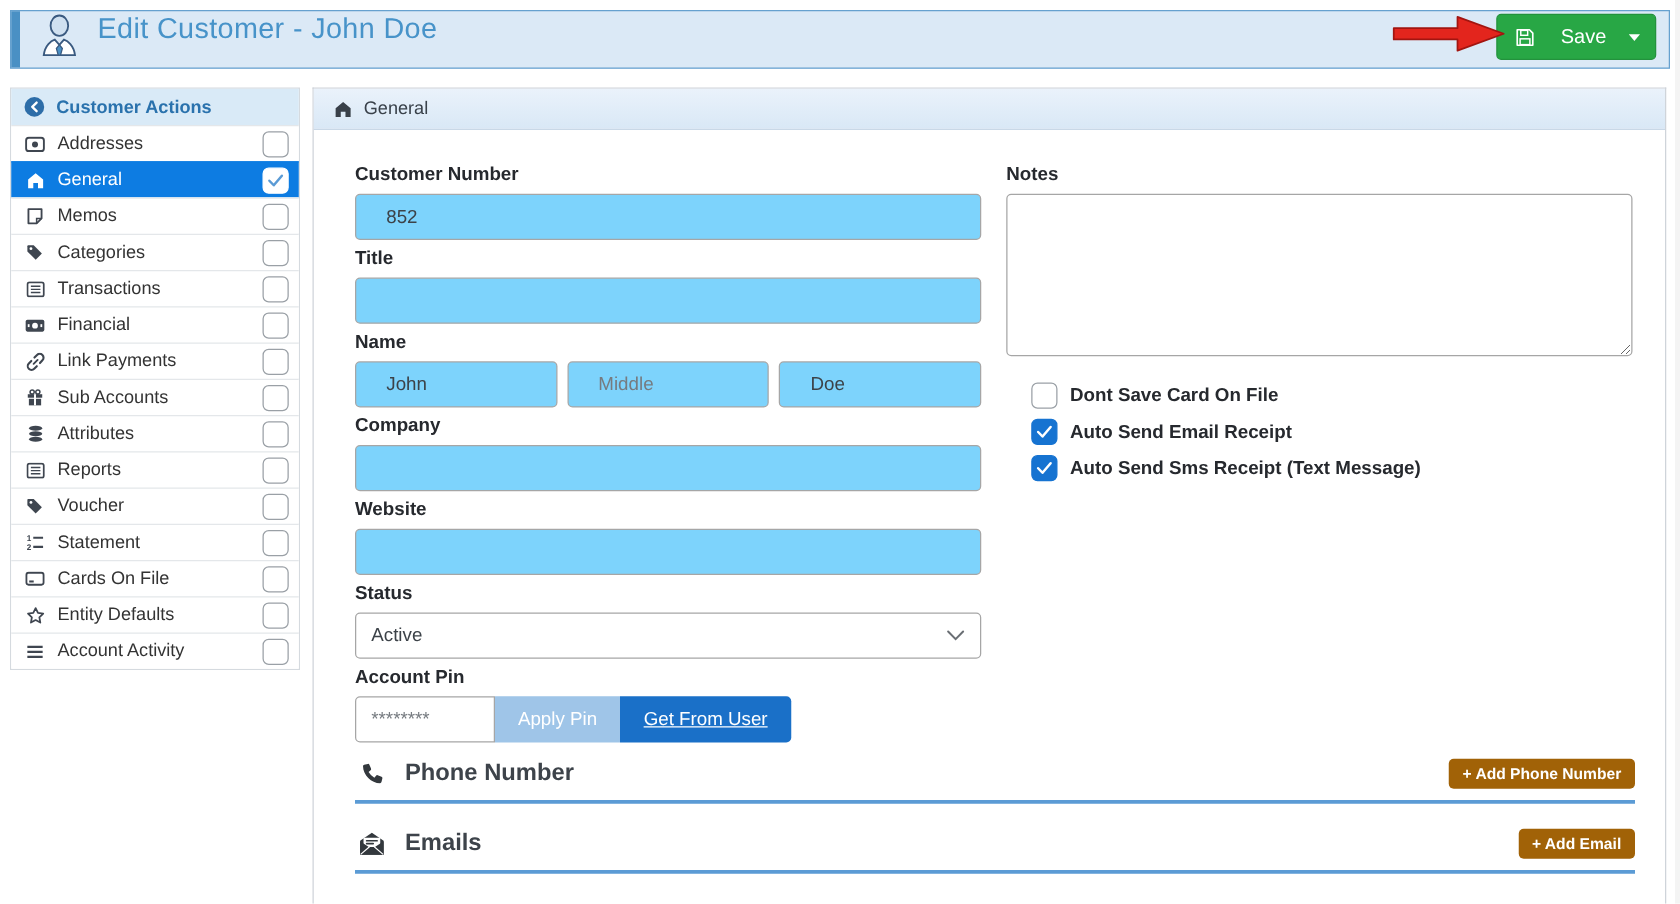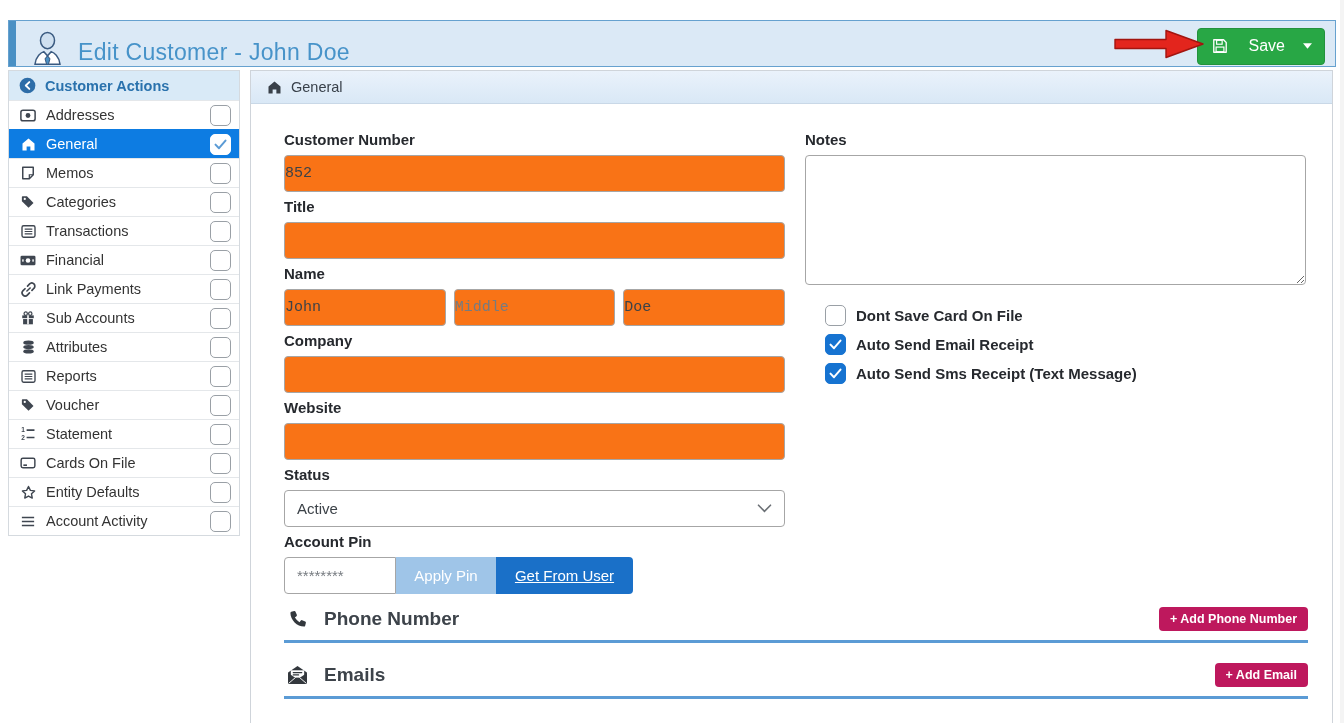--- a/index.html
+++ b/index.html
@@ -1,22 +1,22 @@
 <!DOCTYPE html>
 <html><head>
 <meta charset="utf-8">
 <style>
   * { margin:0; padding:0; box-sizing:border-box; }
   html,body { background:#fff; }
   body { font-family:"Liberation Sans", sans-serif; color:#26292e; }
   .page { position:relative; width:1344px; height:723px; background:#fff; overflow:hidden; border-right:4px solid #f4f4f4; }
 
   
-  .page-header { position:absolute; left:8px; top:20px; width:1328px; height:47px;
-    background:#dbe9f6; border:1px solid #66a1cf; display:flex; align-items:flex-end; }
+  .page-header { position:absolute; left:8px; top:8px; width:1328px; height:47px;
+    background:#dbe9f6; border:1px solid #66a1cf; display:flex; align-items:flex-start; }
   .accent-bar { position:absolute; left:0; top:0; bottom:0; width:7px; background:#4a90c4; }
   .avatar-wrap { margin-left:20px; display:flex; align-items:center; }
   .page-title { margin-left:12px; font-size:23px; font-weight:400; color:#4793c9; letter-spacing:.3px; }
   .header-right { margin-left:auto; display:flex; align-items:center; padding-right:10px; }
   .annot-arrow { position:relative; z-index:2; margin-right:-8px; }
   .save-btn { display:flex; align-items:center; height:37px; background:#28a745; border:1px solid #23923d;
     border-radius:4px; color:#fff; cursor:pointer; }
   .save-main { display:flex; align-items:center; gap:21px; padding:0 10px 0 14px; font-size:16px; }
   .save-caret { display:flex; align-items:center; padding:0 12px 0 8px; height:100%; }
 
@@ -44,22 +44,22 @@
     display:flex; align-items:center; gap:9px; padding:0 16px; font-size:14.5px; color:#39414a; }
   .panel-header .ph-icon { color:#394049; display:flex; }
 
   .form { padding:27px 26px 0 33px; }
   .cols { display:flex; gap:20px; }
   .col-left { width:502px; }
   .col-right { width:502px; }
 
   .fg { margin-bottom:6px; }
   .fg label { display:block; font-size:15px; font-weight:700; color:#26292e; line-height:18px; margin-bottom:6px; }
-  .ti { width:100%; height:37px; border:1px solid #a6a6a6; border-radius:4px; padding:0 0;
-    font-size:15px; color:#3c4248; font-family:Liberation Mono, monospace; background:#f97316; }
+  .ti { width:100%; height:37px; border:1px solid #a6a6a6; border-radius:4px; padding:0 24px;
+    font-size:15px; color:#3c4248; font-family:Liberation Sans, sans-serif; background:#7dd3fc; }
   .ti::placeholder { color:#767b80; opacity:1; }
   .name-row { display:flex; gap:8px; }
   .name-row .ti { width:0; flex:1; }
 
   .select-box { position:relative; width:100%; height:37px; border:1px solid #a6a6a6; border-radius:4px;
     display:flex; align-items:center; padding:0 12px; font-size:15px; color:#3c4248; cursor:pointer; background:#fff; }
   .select-box .chev { margin-left:auto; display:flex; }
 
   .pin-row { display:flex; align-items:stretch; height:37px; }
   .pin-input { width:112px; height:37px; border:1px solid #a6a6a6; border-radius:4px 0 0 4px; padding:0 12px;
@@ -75,21 +75,21 @@
   .cb-rows { margin-top:12px; }
   .cb-row { height:29px; display:flex; align-items:center; gap:10px; cursor:pointer;padding-left:20px; }
   .cb-row .cb-label { font-size:15px; font-weight:700; color:#26292e; }
 
   
   .sections { margin-top:2px; width:1024px; }
   .contact-section { border-bottom:3px solid #5b9bd5; padding-bottom:4px; margin-bottom:15px; }
   .section-row { display:flex; align-items:center; height:34px; }
   .section-icon { width:26px; display:flex; justify-content:center; color:#33383d; margin-right:14px; }
   .section-title { font-size:19px; font-weight:600; color:#3d434a; }
-  .add-btn { margin-left:auto; background:#be185d; border:none; color:#fff; font-weight:700;
+  .add-btn { margin-left:auto; background:#a16207; border:none; color:#fff; font-weight:700;
     font-size:12.5px; border-radius:4px; padding:5px 11px; cursor:pointer; font-family:"Liberation Sans", sans-serif; }
 </style>
 </head>
 <body>
 
 <div class="page">
 
   <header class="page-header">
     <span class="accent-bar"></span>
     <span class="avatar-wrap">

